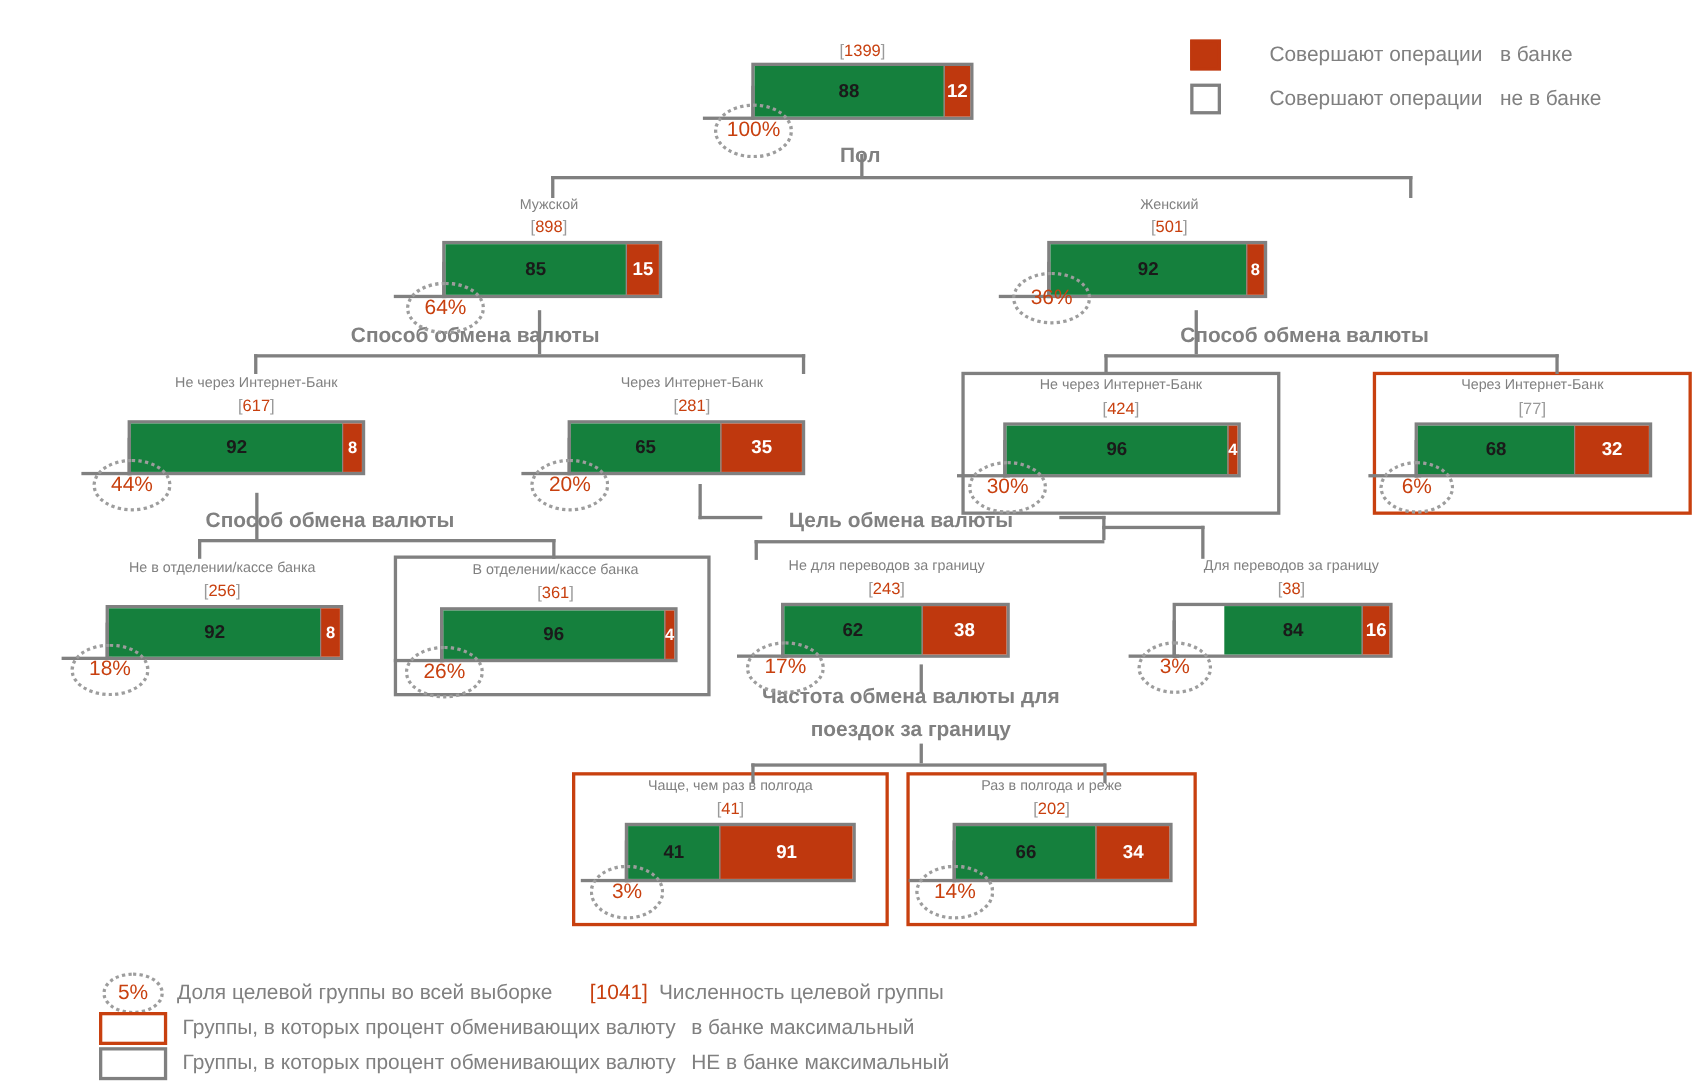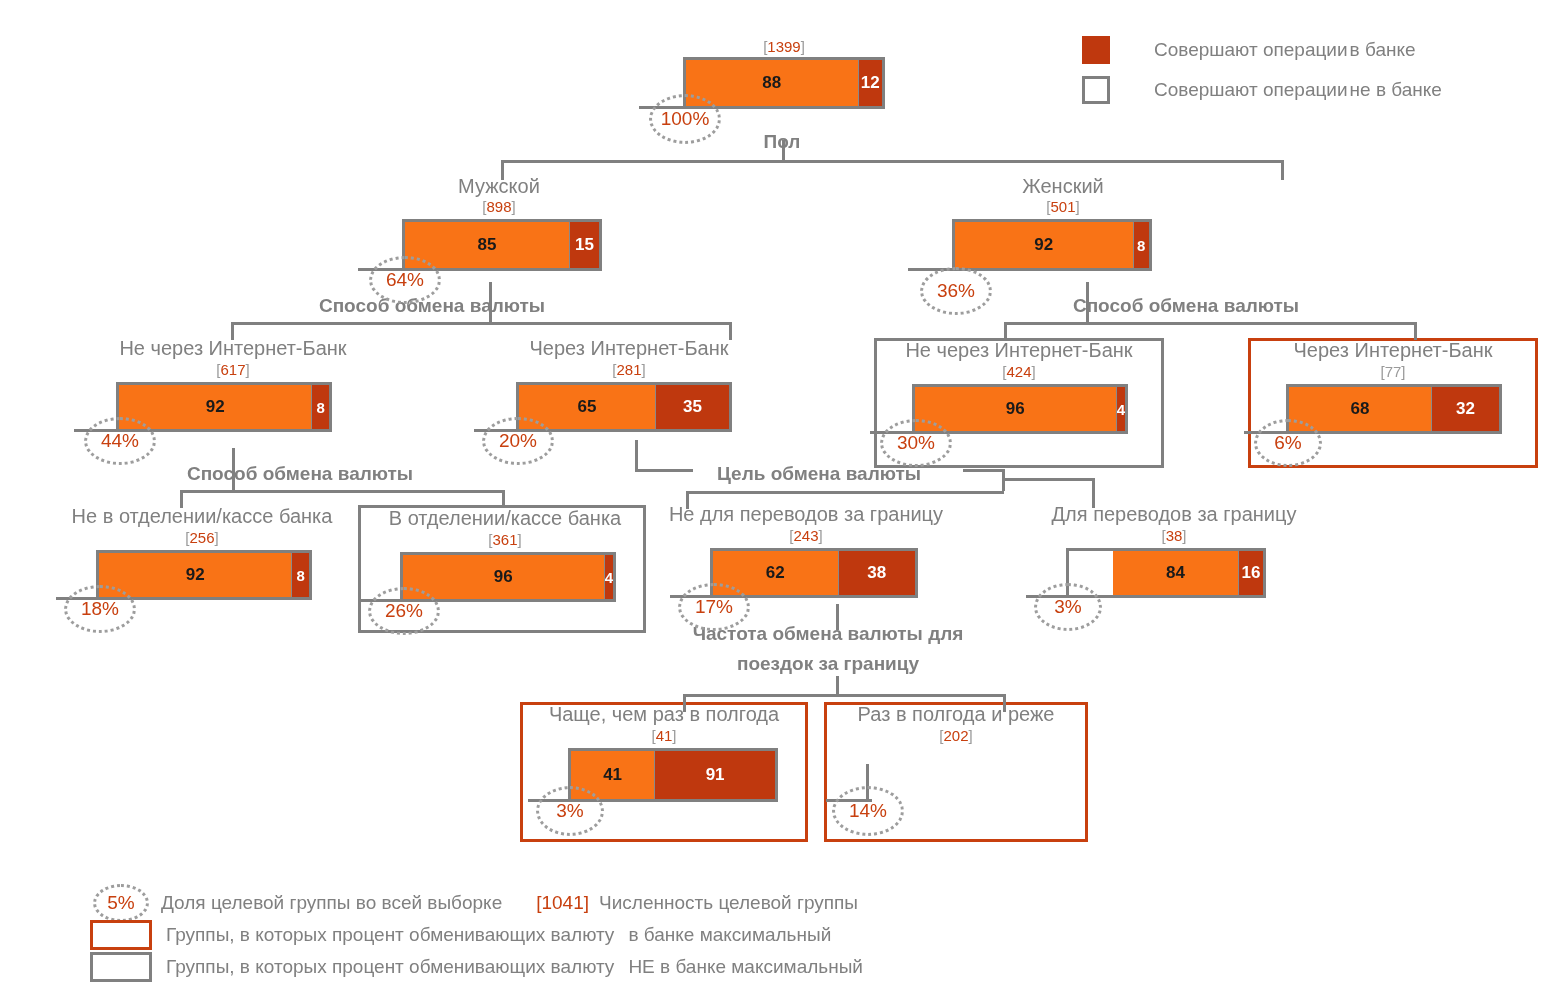--- a/index.html
+++ b/index.html
@@ -20,21 +20,21 @@
   .ln.h{height:3px;}
   .ln.v{width:3px;}
 
   
   .node{position:absolute;}
   .node-title{
     position:absolute;
     left:0;right:0;
     text-align:center;
     color:#808080;
-    font-size:20px;
+    font-size:13px;
     white-space:nowrap;
     line-height:20px;
   }
   .node-count{
     position:absolute;
     left:0;right:0;
     text-align:center;
     color:#9a9a9a;
     font-size:15px;
     line-height:17px;
@@ -46,21 +46,21 @@
   .bar{
     position:absolute;
     border:3px solid #808080;
     box-sizing:border-box;
     background:#ffffff;
     display:flex;
     align-items:stretch;
   }
   .seg-white{
     position:relative;
-    background:#f97316;
+    background:#15803d;
     display:flex;align-items:center;justify-content:center;
   }
   .seg-orange{
     position:relative;
     background:#BF380E;
     display:flex;align-items:center;justify-content:center;
     border-left:1px solid #8a8a8a;
   }
   .seg-white span{
     color:#1a1a1a;font-weight:bold;font-size:17px;
@@ -111,21 +111,21 @@
   .lg-row{position:absolute;display:flex;align-items:center;}
   .lg-swatch{
     width:28px;height:28px;box-sizing:border-box;
     border:3px solid #808080;
   }
   .lg-swatch.filled{background:#BF380E;border-color:#BF380E;}
   .lg-swatch.hollow{background:#ffffff;}
   .lg-text{
     color:#808080;font-size:19px;white-space:nowrap;
   }
-  .lg-text .tail{margin-left:2px;}
+  .lg-text .tail{margin-left:16px;}
 
   
   #legend-bottom{position:absolute;}
   .bl-row{position:absolute;display:flex;align-items:center;}
   .bl-bubble{
     width:56px;height:38px;
     border:3px dotted #9d9d9d;border-radius:50%;
     display:flex;align-items:center;justify-content:center;
     color:#C8400F;font-size:19px;box-sizing:border-box;
   }
@@ -239,21 +239,21 @@
     <div class="bar" style="left:22px;top:43px;width:200px;height:52px;">
       <div class="seg-white" style="width:92%;">
           <span>92</span>
         </div>
       <div class="seg-orange narrow" style="width:8%;">
           <span>8</span>
         </div>
     </div>
     <div class="elbow-v" style="left:22px;top:62px;height:33px;"></div>
     <div class="elbow-h" style="left:-22px;top:92px;width:48px;"></div>
-    <div class="bubble" style="left:-10px;top:91px;width:72px;height:48px;">36%</div>
+    <div class="bubble" style="left:-10px;top:71px;width:72px;height:48px;">36%</div>
   </div>
 
   <div class="node" style="left:104px;top:338px;width:258px;height:96px;">
     <div class="node-title" style="top:0px;">Не через Интернет-Банк</div>
     <div class="node-count" style="top:23px;">[<b>617</b>]</div>
     <div class="bar" style="left:12px;top:44px;width:216px;height:50px;">
       <div class="seg-white" style="width:92%;">
           <span>92</span>
         </div>
       <div class="seg-orange narrow" style="width:8%;">
@@ -389,20 +389,28 @@
         </div>
     </div>
     <div class="elbow-v" style="left:38px;top:60px;height:38px;"></div>
     <div class="elbow-h" style="left:-2px;top:95px;width:46px;"></div>
     <div class="bubble" style="left:6px;top:82px;width:68px;height:50px;">3%</div>
   </div>
 
   <div class="node" style="left:836px;top:704px;width:240px;height:110px;">
     <div class="node-title" style="top:0px;">Раз в полгода и реже</div>
     <div class="node-count" style="top:23px;">[<b>202</b>]</div>
+    <div class="bar" style="left:30px;top:44px;width:200px;height:54px;">
+      <div class="seg-white" style="width:66%;">
+          <span>66</span>
+        </div>
+      <div class="seg-orange" style="width:34%;">
+          <span>34</span>
+        </div>
+    </div>
     <div class="elbow-v" style="left:30px;top:60px;height:38px;"></div>
     <div class="elbow-h" style="left:-10px;top:95px;width:46px;"></div>
     <div class="bubble" style="left:-4px;top:82px;width:72px;height:50px;">14%</div>
   </div>
 
   <div id="legend-bottom">
     <div class="bl-row" style="left:93px;top:884px;">
       <div class="bl-bubble">5%</div>
       <div class="bl-text" style="margin-left:12px;">Доля целевой группы во всей выборке</div>
       <div class="bl-num" style="margin-left:34px;">[1041]</div>

